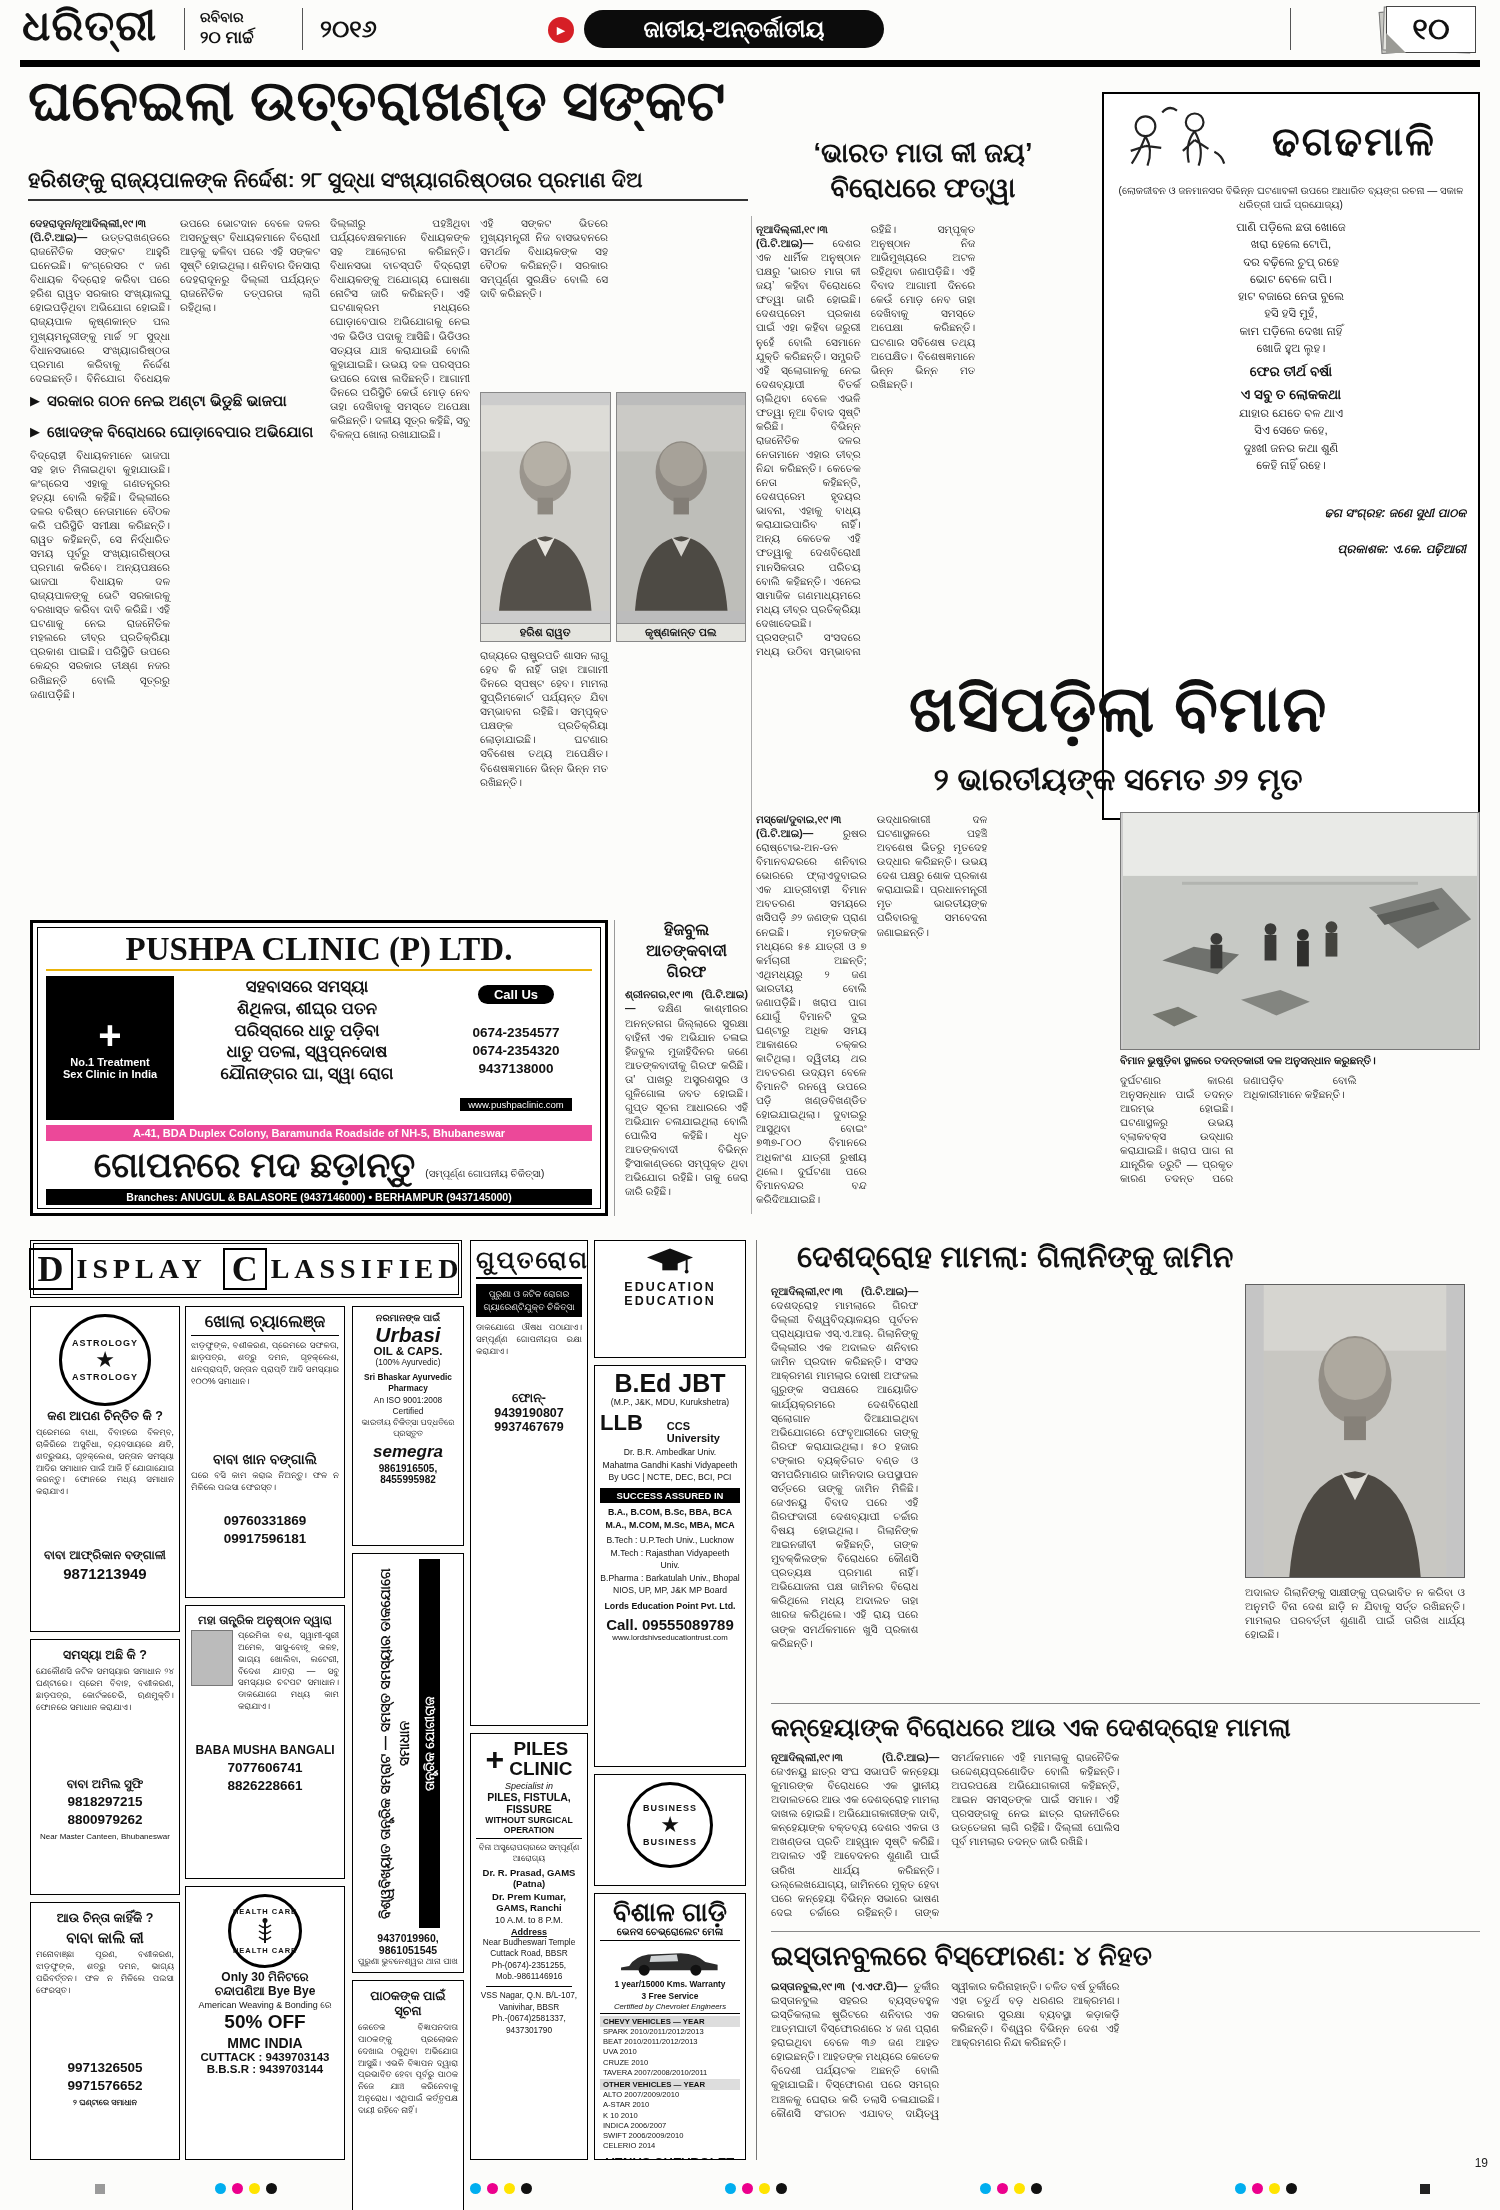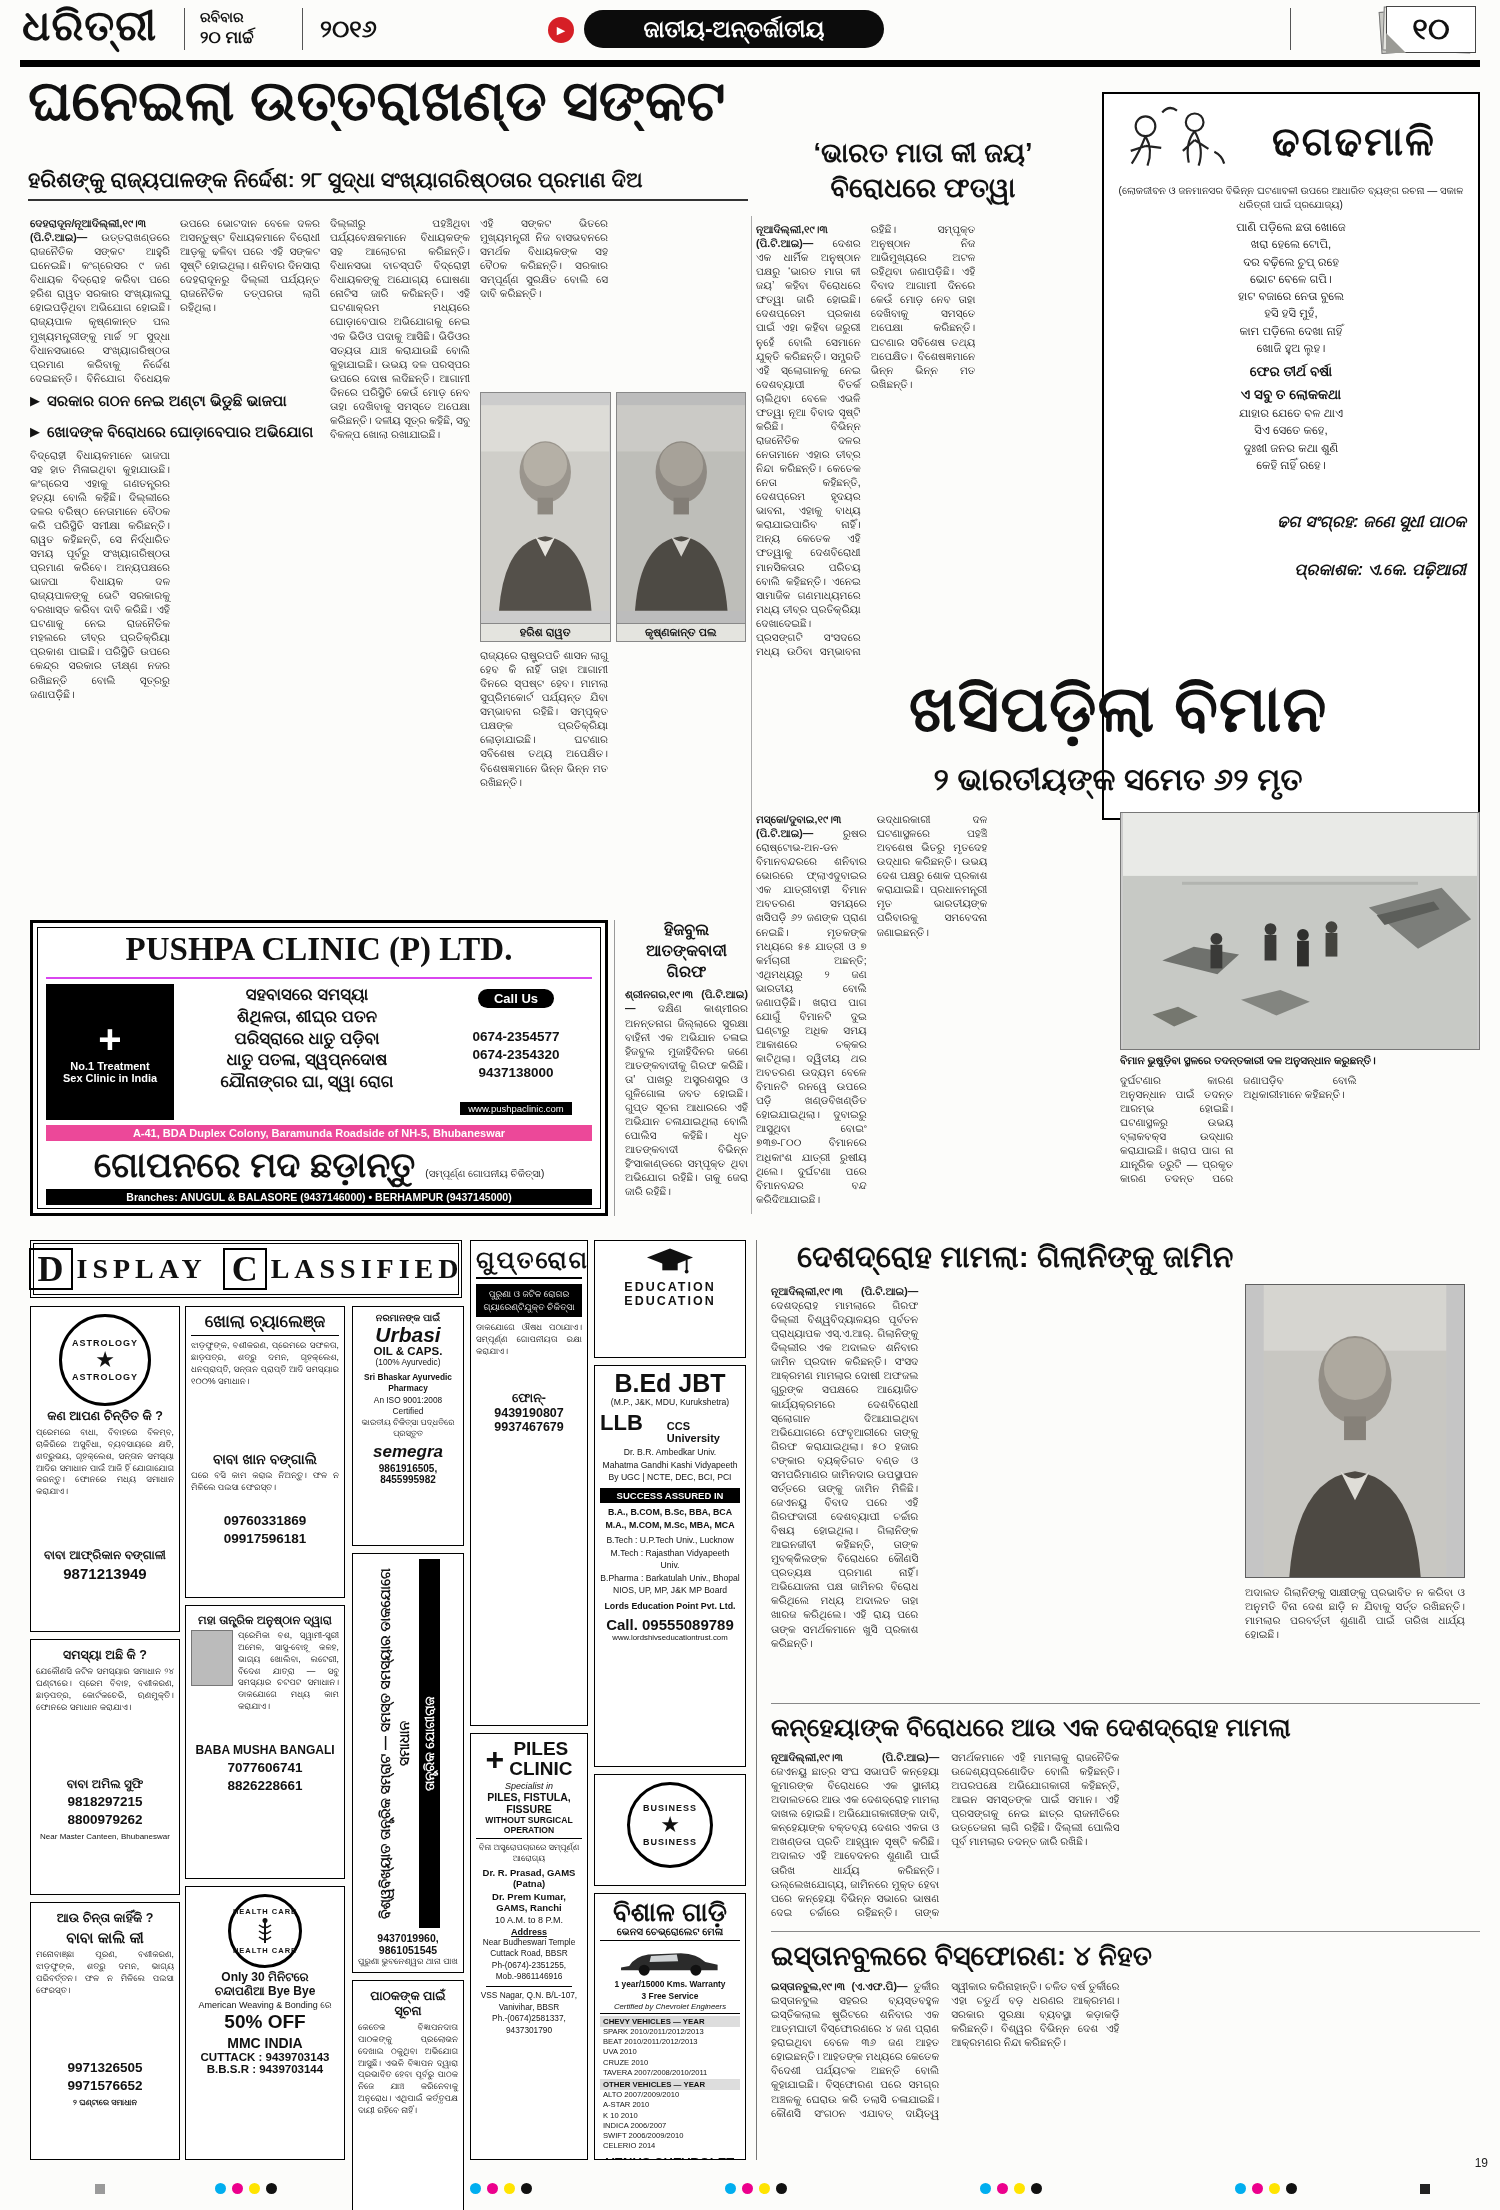--- a/index.html
+++ b/index.html
@@ -52,37 +52,37 @@
   .fatwa-bd{position:absolute;left:756px;top:222px;width:334px;height:440px}
 
   
   .satire{position:absolute;left:1102px;top:92px;width:378px;height:728px;border:2.5px solid #000;padding:8px 12px;overflow:hidden;background:#fff}
   .sat-top{display:flex;align-items:center;gap:8px}
   .sat-cart{width:118px;height:80px;flex:none}
   .sat-title{flex:1;text-align:center;font-size:40px;font-weight:bold;letter-spacing:2px}
   .sat-kick{font-size:10px;text-align:center;margin:2px 0 8px;line-height:1.35}
   .sat-verse{font-size:11.5px;line-height:1.5;white-space:pre-line;text-align:center}
   .sat-sub{font-size:13.5px;font-weight:bold;text-align:center;margin:7px 0 2px}
-  .sat-cred{font-size:16px;font-weight:bold;font-style:italic;text-align:right;margin-top:12px;white-space:pre-line;line-height:1.5}
+  .sat-cred{font-size:12px;font-weight:bold;font-style:italic;text-align:right;margin-top:12px;white-space:pre-line;line-height:1.5}
 
   
   .plane-hl{position:absolute;left:756px;top:672px;width:724px;text-align:center;font-size:64px;font-weight:bold;letter-spacing:1px;white-space:nowrap;overflow:hidden}
   .plane-sub{position:absolute;left:756px;top:762px;width:724px;text-align:center;font-size:31px;font-weight:bold}
   .plane-bd{position:absolute;left:756px;top:812px;width:724px;height:402px;display:flex;gap:12px}
   .plane-l{width:352px;height:402px}
   .plane-r{width:360px;display:flex;flex-direction:column}
   .plane-ph{width:100%;height:238px;border:1px solid #777;background:#ccc;display:block}
   .plane-cap{font-size:10.5px;font-weight:bold;padding:4px 0 6px}
   .plane-bt2{height:132px}
 
   
   .pushpa{position:absolute;left:30px;top:920px;width:578px;height:296px;border:3px solid #000;padding:4px;background:#fff}
   .pp-in{border:1.5px solid #000;height:100%;padding:3px 8px;display:flex;flex-direction:column}
   .pp-title{font-family:"Liberation Serif","DejaVu Serif",serif;font-size:33px;font-weight:bold;text-align:center;
-            border-bottom:2px solid #d946ef;padding-bottom:9px;white-space:nowrap;overflow:hidden}
+            border-bottom:2px solid #eab308;padding-bottom:1px;white-space:nowrap;overflow:hidden}
   .pp-mid{display:flex;gap:8px;align-items:stretch;padding:5px 0;flex:1}
   .pp-no1{width:128px;background:#000;color:#fff;display:flex;flex-direction:column;align-items:center;justify-content:center;gap:3px;
           text-align:center;font-size:11px;font-weight:bold;white-space:pre-line}
   .pp-cross{font-size:40px;line-height:.9;font-weight:bold}
   .pp-prob{flex:1;text-align:center;font-size:16.5px;font-weight:bold;line-height:1.32;white-space:pre-line}
   .pp-call{width:152px;display:flex;flex-direction:column;align-items:center;justify-content:center;gap:20px}
   .pp-callbtn{background:#000;color:#fff;border-radius:12px;padding:2px 16px;font-size:13px;font-weight:bold}
   .pp-phones{font-size:13.5px;font-weight:bold;text-align:center;white-space:pre-line;line-height:1.35}
   .pp-web{background:#000;color:#fff;font-size:9.5px;padding:1px 8px}
   .pp-addr{background:#ec4899;color:#fff;font-size:11px;font-weight:bold;text-align:center;padding:2px}

